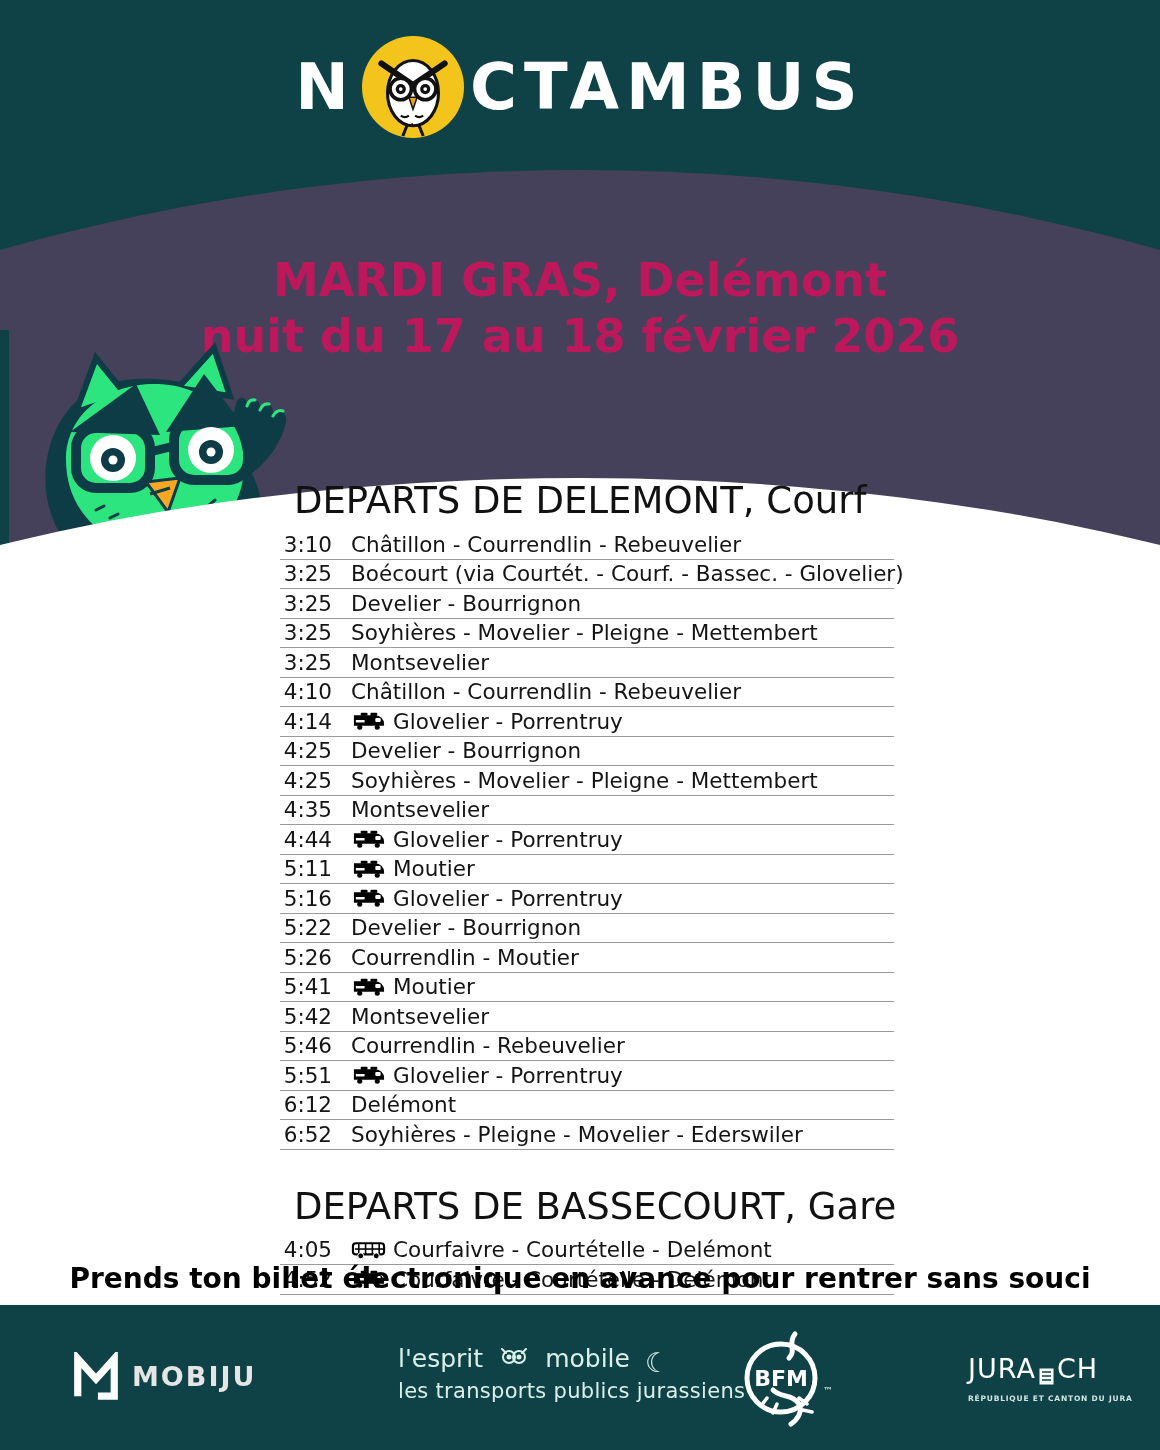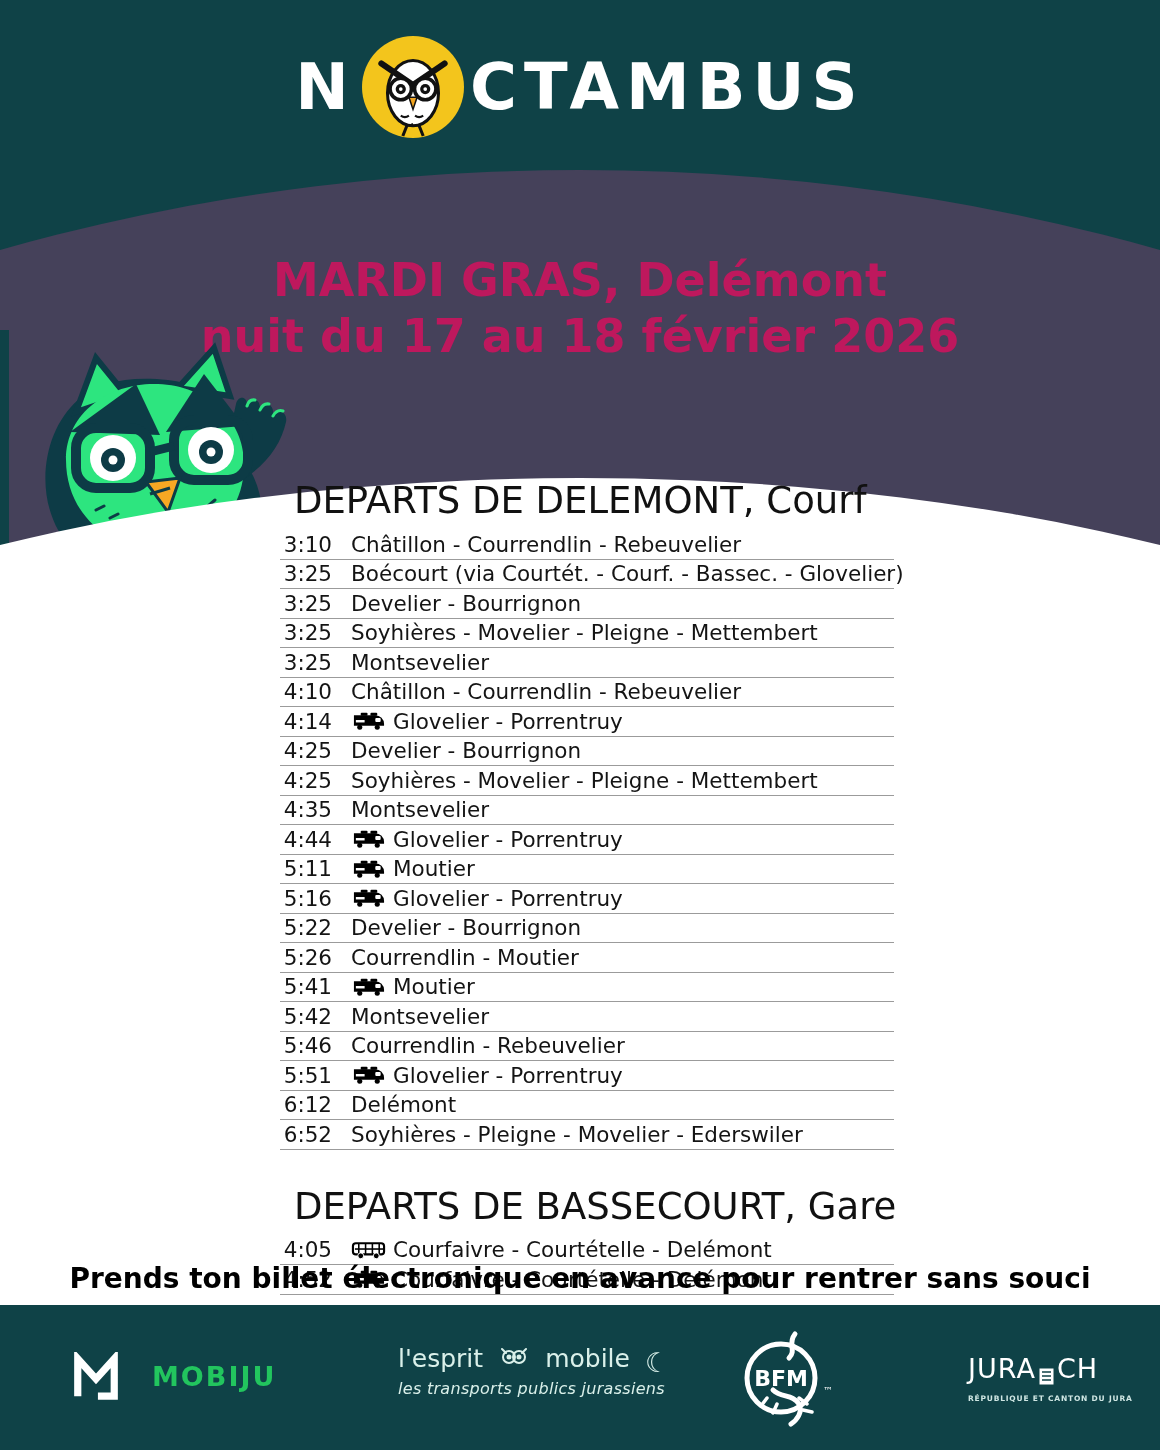--- a/index.html
+++ b/index.html
@@ -37,27 +37,27 @@
     font-size:21.5px;white-space:nowrap;}
   .time{width:52px;text-align:right;margin-right:19px;flex:none;}
   .dest{display:flex;align-items:center;}
   .veh-icon{display:inline-flex;width:35px;height:20px;margin-right:7px;flex:none;align-items:center;}
   .veh-icon svg{width:100%;height:100%;}
   
   .tagline{position:absolute;left:0;top:1262px;width:1160px;text-align:center;font-size:28px;
     color:#000;z-index:4;font-weight:bold;}
   
   .footer{position:absolute;left:0;bottom:0;width:1160px;height:145px;background:#0f4247;z-index:6;}
-  .f-mobiju{position:absolute;left:72px;top:47px;display:flex;align-items:center;color:#22c55e;gap:20px;}
+  .f-mobiju{position:absolute;left:72px;top:47px;display:flex;align-items:center;color:#e5e5e5;}
   .f-mobiju .mark{width:48px;height:48px;margin-right:12px;}
   .f-mobiju .txt{font-size:27px;font-weight:bold;letter-spacing:2px;}
   .f-esprit{position:absolute;left:398px;top:38px;color:#daf0ea;}
   .f-esprit .l1{display:flex;align-items:flex-end;font-size:25px;gap:15px;}
   .f-esprit .moon{font-size:27px;line-height:20px;}
-  .f-esprit .l2{font-size:16px;margin-top:6px;letter-spacing:0.3px;font-style:italic;}
+  .f-esprit .l2{font-size:21px;margin-top:6px;letter-spacing:0.3px;}
   .f-bfm{position:absolute;left:737px;top:23px;width:95px;height:100px;}
   .f-jura{position:absolute;left:968px;top:48px;color:#fff;}
   .f-jura .l1{display:flex;align-items:center;font-size:27px;font-weight:normal;letter-spacing:1px;}
   .f-jura .emblem{width:15px;height:17px;margin:0 3px;}
   .f-jura .l2{font-size:7.5px;font-weight:bold;letter-spacing:0.8px;margin-top:10px;color:#cfe6e3;}
 </style>
 </head>
 <body>
 
 <div class="poster">

